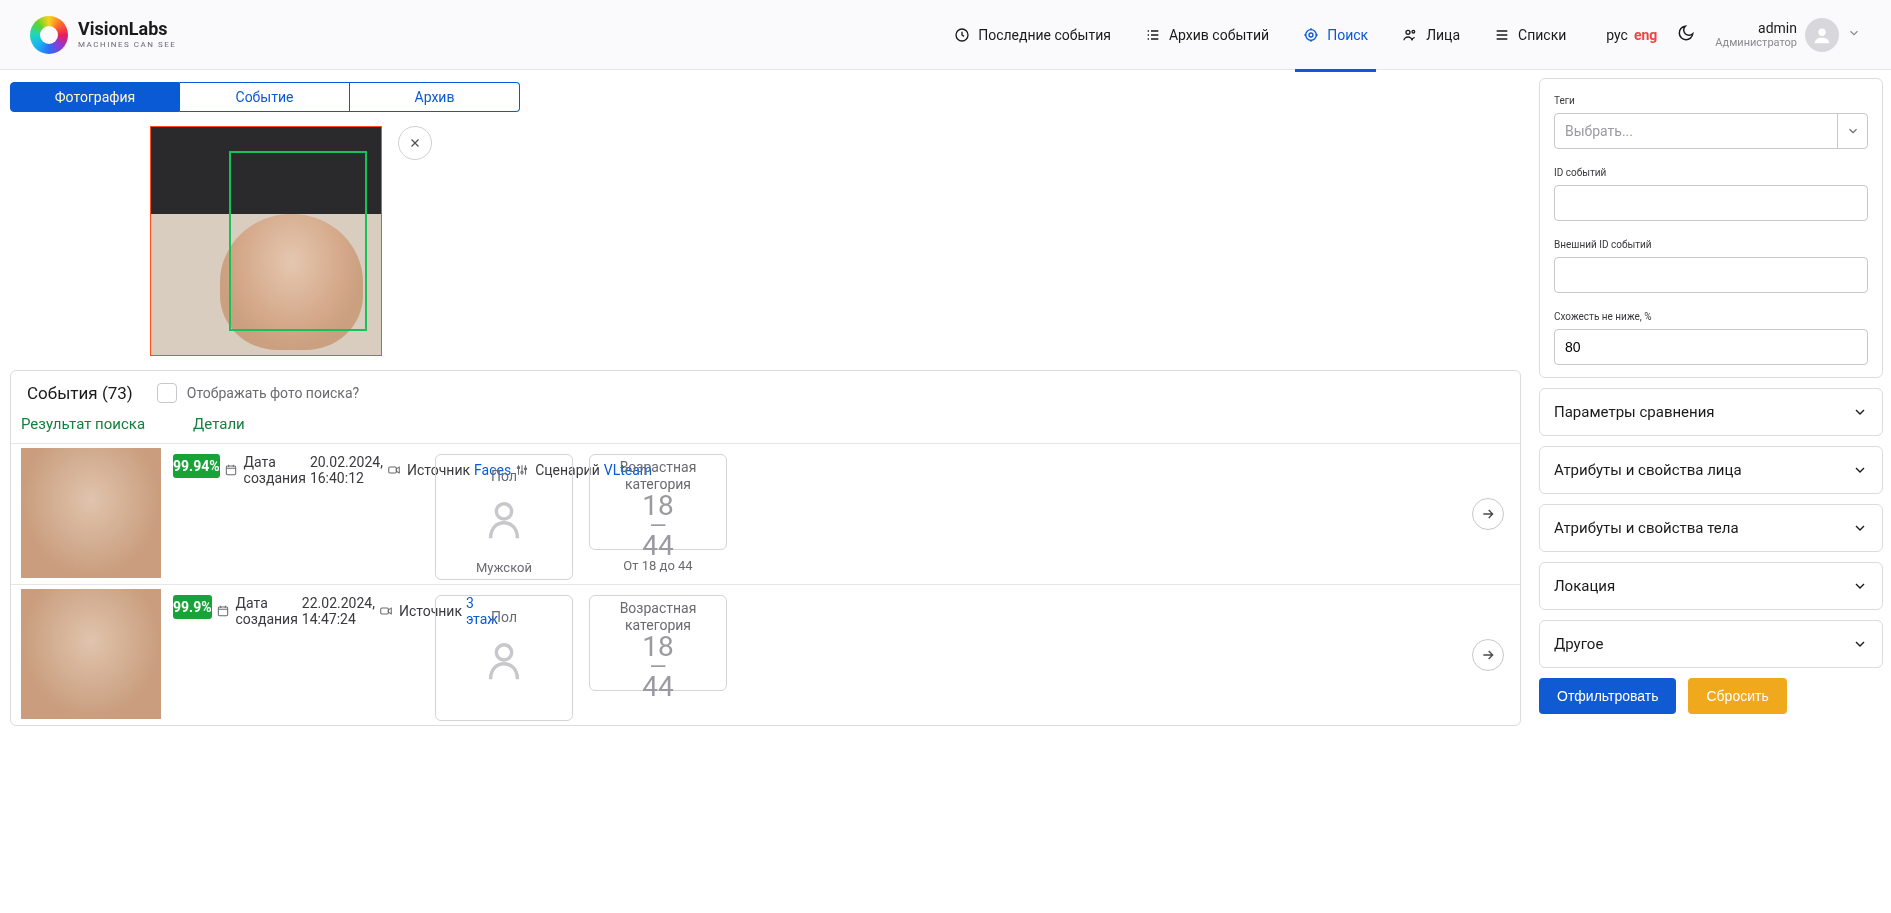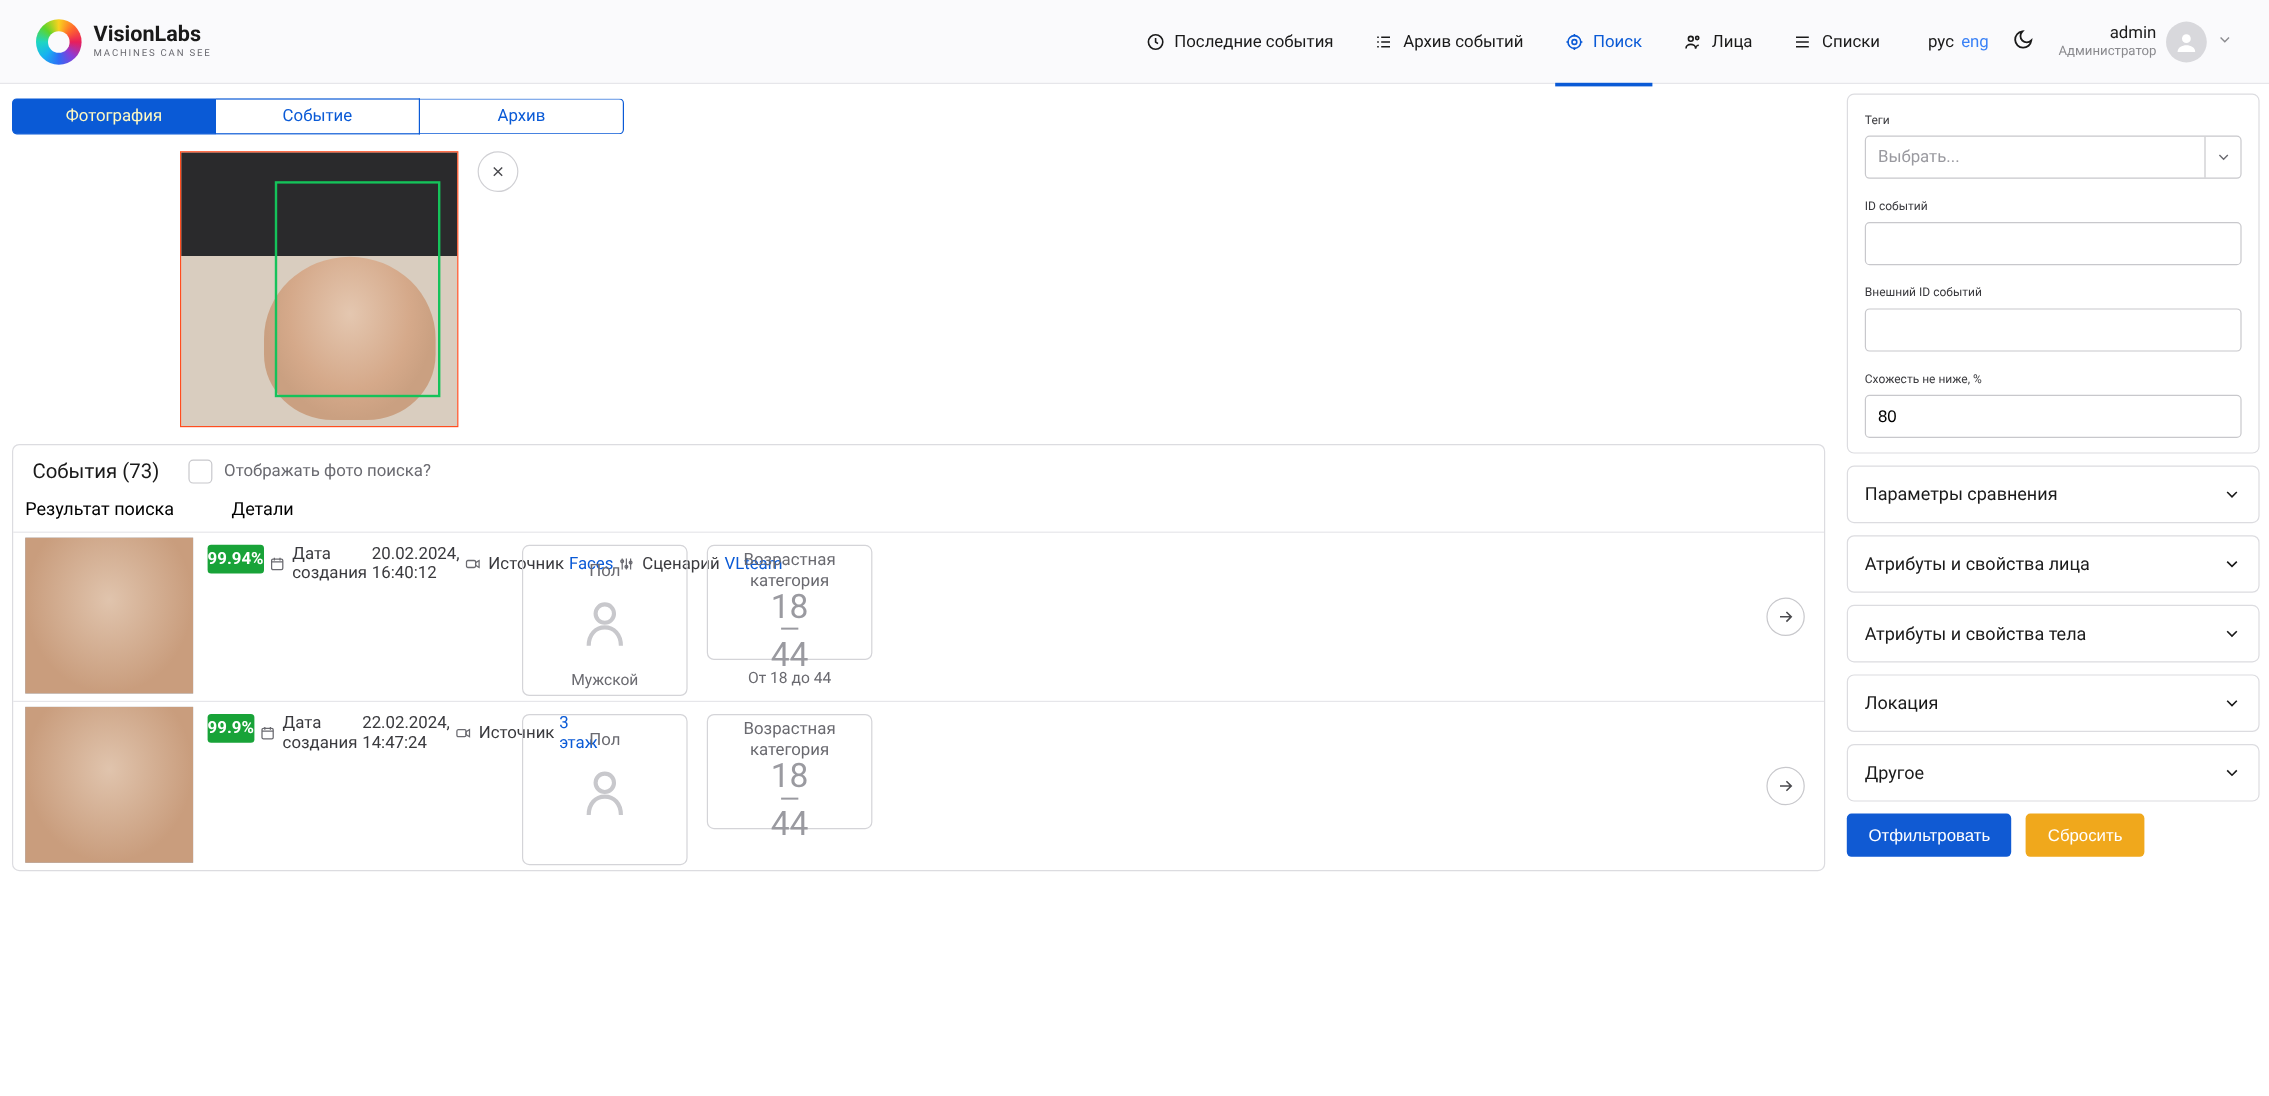--- a/index.html
+++ b/index.html
@@ -39,21 +39,21 @@
   .nav-item svg { width:16px; height:16px; stroke:#1a1a1a; fill:none; stroke-width:2; }
   .nav-item.active { color:#0a5ad6; }
   .nav-item.active svg { stroke:#0a5ad6; }
   .nav-item.active::after {
     content:""; position:absolute; bottom:-2px; left:-8px; right:-8px; height:3px; background:#0a5ad6;
   }
 
   .header-right { display:flex; align-items:center; gap:20px; }
   .lang { display:flex; gap:6px; font-size:14px; align-items:center; }
   .lang span { cursor:pointer; }
-  .lang .inactive { color:#3b82f6; }
+  .lang .inactive { color:#ef4444;font-weight:bold; }
   .theme-btn svg { width:18px; height:18px; stroke:#1a1a1a; fill:none; stroke-width:2; cursor:pointer;}
   .user-block { display:flex; align-items:center; gap:8px; }
   .user-text { text-align:right; line-height:1.2; font-size:14px; }
   .user-text .role { font-size:11px; color:#8a8a8e; }
   .avatar { width:34px; height:34px; border-radius:50%; background:#d8d8dc; display:flex; align-items:center; justify-content:center; }
   .avatar svg { width:22px; height:22px; fill:#fff; }
   .chev svg { width:14px; height:14px; stroke:#8a8a8e; fill:none; stroke-width:2; }
 
   
   .page { display:flex; }
@@ -116,21 +116,21 @@
   .results {
     border:1px solid #dcdce0; border-radius:6px; margin-top:14px;
   }
   .res-head { display:flex; align-items:center; gap:24px; padding:12px 16px; }
   .res-title { font-size:17px; }
   .chk-wrap { display:flex; align-items:center; gap:10px; color:#6a6a70; }
   .chk {
     width:20px; height:20px; border:1px solid #c8c8cc; border-radius:4px; cursor:pointer;
   }
   .col-head {
-    display:flex; gap:22px; padding:0 16px 10px 10px; color:#000000; font-size:15px;align-items:center;
+    display:flex; gap:22px; padding:0 16px 10px 10px; color:#15803d; font-size:15px;align-items:center;
   }
   .col-head .c1 { width:150px; }
   .col-head .c2 { }
 
   .row {
     display:flex; align-items:flex-start; gap:12px;
     border-top:1px solid #e6e6ea; padding:4px 16px 4px 10px;
   }
   .row .photo {
     width:140px; height:130px; background:#a9a9ad; position:relative; overflow:hidden; flex-shrink:0;

